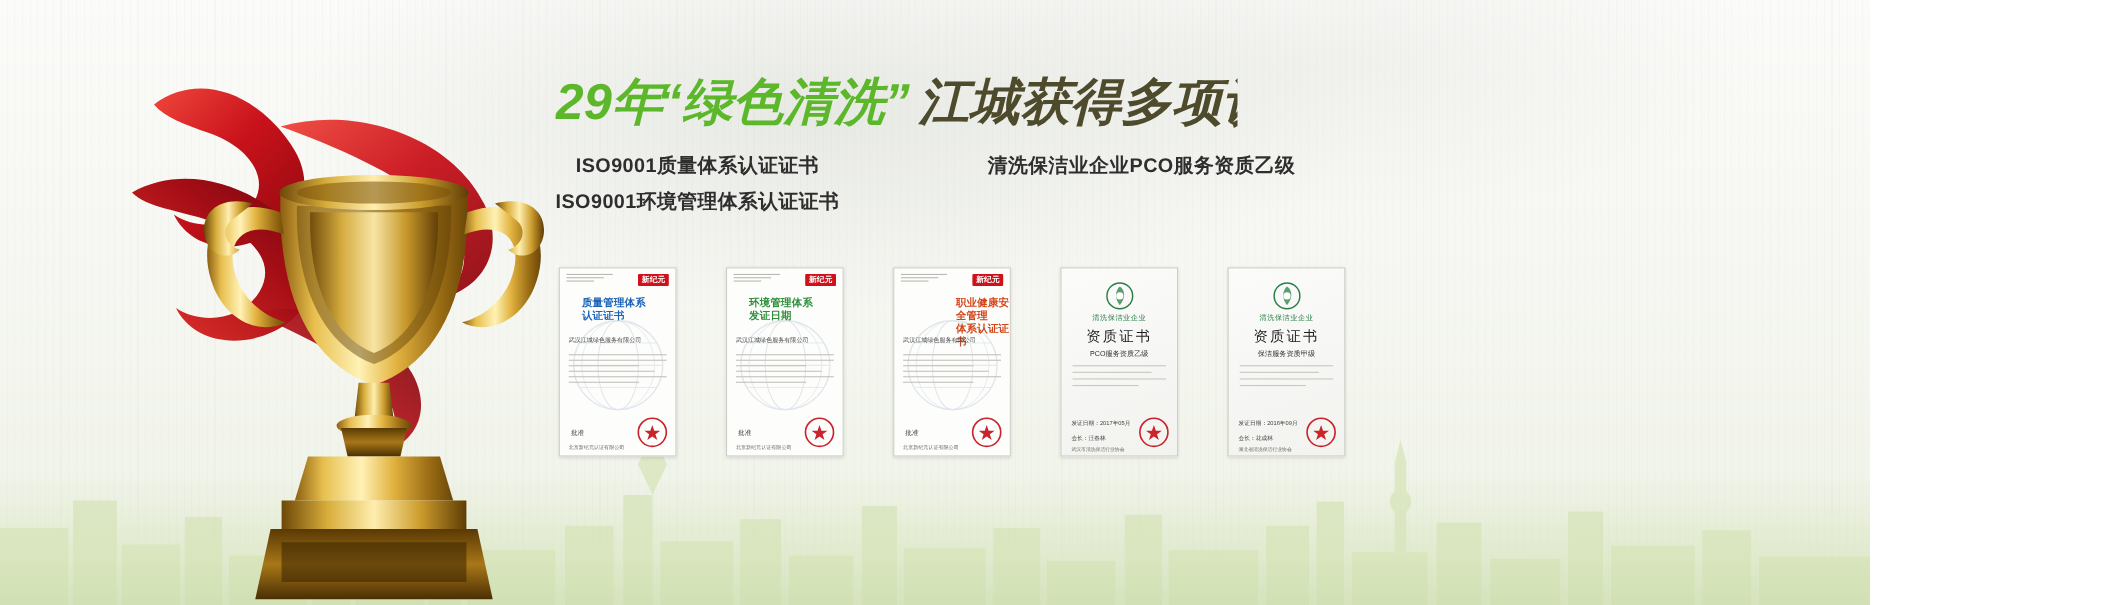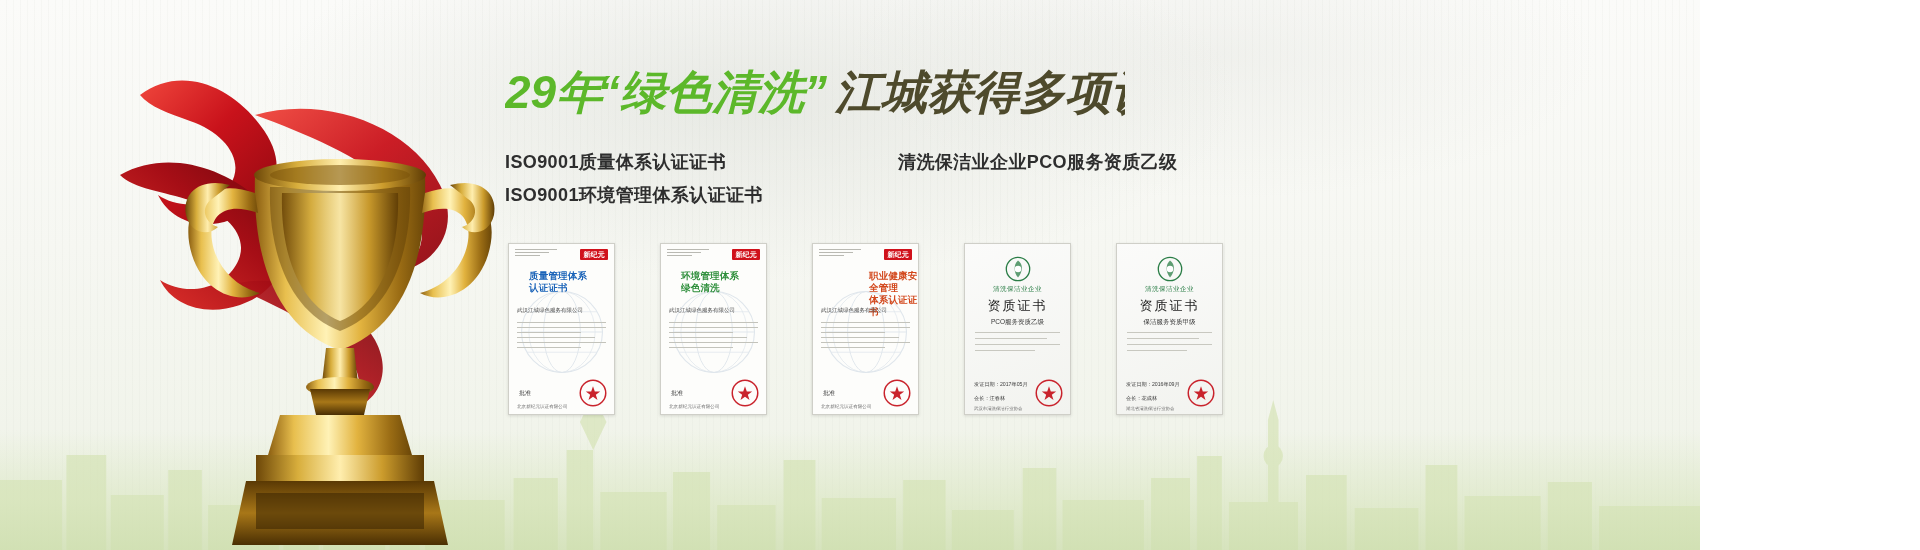--- a/index.html
+++ b/index.html
@@ -79,21 +79,22 @@
 
   
   .cert-lists {
     position: absolute;
     left: 505px;
     top: 130px;
     width: 760px;
   }
   .cert-col {
     position: absolute;
-    top: 16px;
+    top: 4px;
+    text-align: center;
   }
   .cert-col.left { left: 0; }
   .cert-col.right { left: 393px; }
   .cert-line {
     font-size: 18px;
     font-weight: bold;
     color: #2e2e2e;
     line-height: 33px;
     letter-spacing: 0.4px;
     white-space: nowrap;
@@ -468,21 +469,21 @@
       </svg>
       <div class="cert-top">
         <div class="cert-minilines">
             <i></i>
             <i></i>
             <i></i>
           </div>
         <div class="cert-brand">新纪元</div>
       </div>
       <div class="cert-title t2">环境管理体系
-绿色清洗</div>
+发证日期</div>
       <div class="cert-sub">武汉江城绿色服务有限公司</div>
       <div class="cert-body">
           <i></i>
           <i></i>
           <i></i>
           <i></i>
           <i></i>
           <i></i>
         </div>
       <div class="cert-sign">批准</div>

